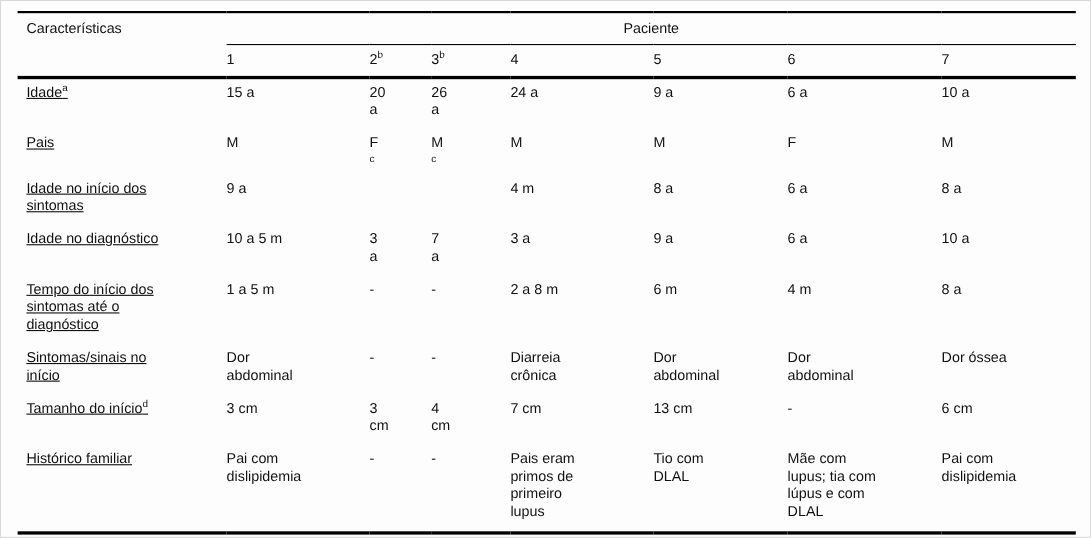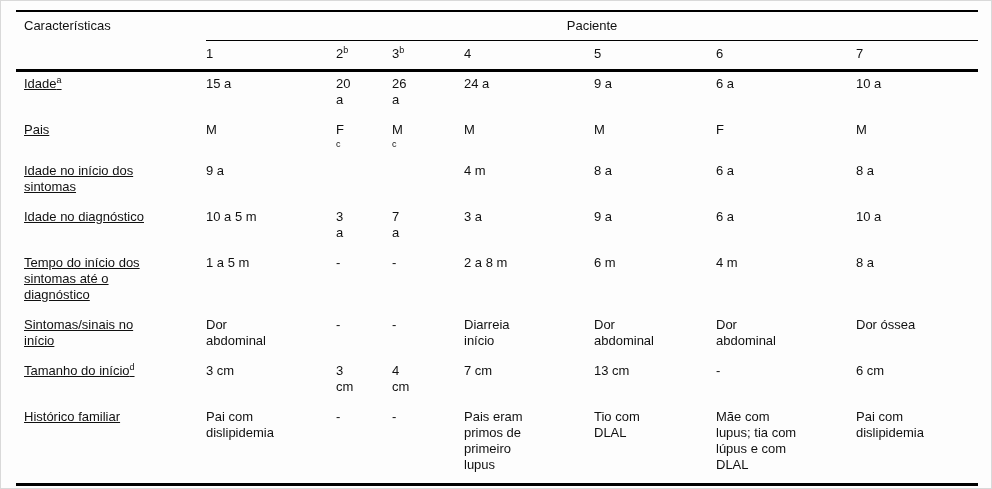--- a/index.html
+++ b/index.html
@@ -151,21 +151,21 @@
         <td><span class="cell-text">8 a</span></td>
       </tr>
       <tr>
         <td class="rowlabel"><span class="cell-text">Sintomas/sinais no
 início</span></td>
         <td><span class="cell-text">Dor
 abdominal</span></td>
         <td><span class="cell-text">-</span></td>
         <td><span class="cell-text">-</span></td>
         <td><span class="cell-text">Diarreia
-início</span></td>
+crônica</span></td>
         <td><span class="cell-text">Dor
 abdominal</span></td>
         <td><span class="cell-text">Dor
 abdominal</span></td>
         <td><span class="cell-text">Dor óssea</span></td>
       </tr>
       <tr>
         <td class="rowlabel"><span class="cell-text">Tamanho do início</span><sup>d</sup></td>
         <td><span class="cell-text">3 cm</span></td>
         <td><span class="cell-text">3

